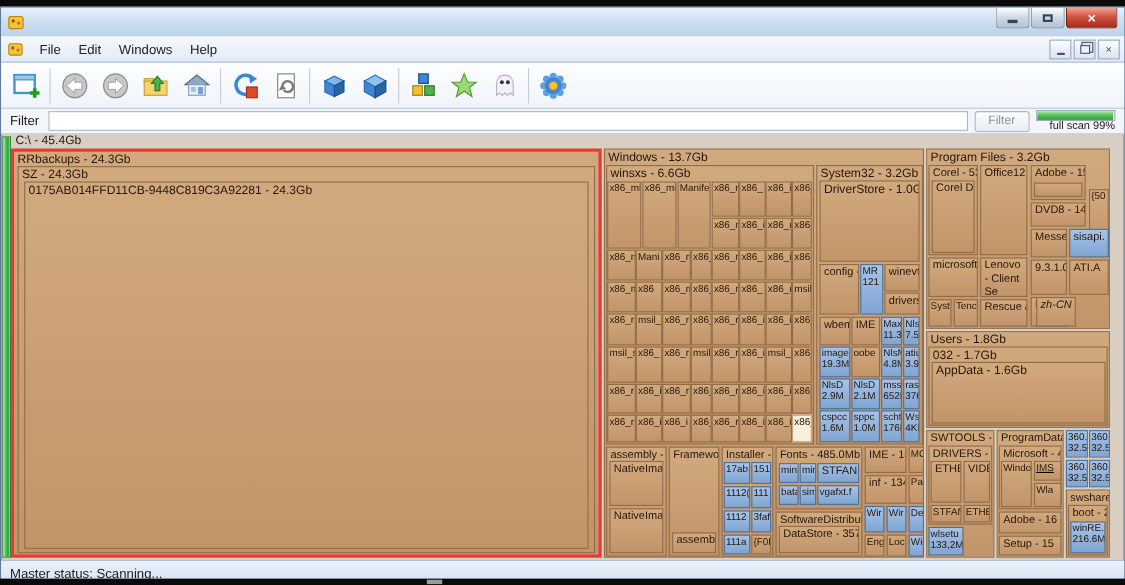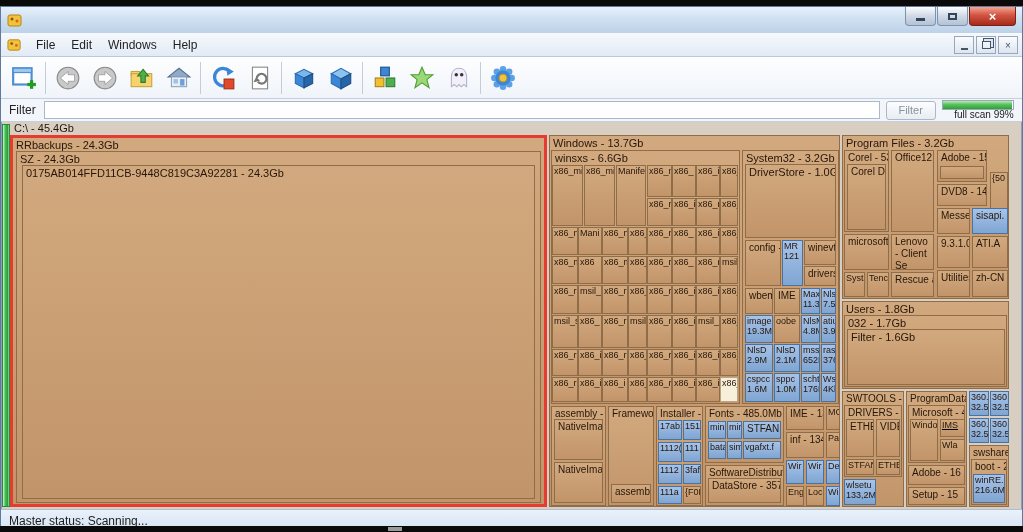--- a/index.html
+++ b/index.html
@@ -608,21 +608,21 @@
         </div>
         <div class="blk tan" style="left: 935px; top: 114px; width: 33px; height: 32px;">
           <span class="blbl">9.3.1.0</span>
         </div>
         <div class="blk tan" style="left: 970px; top: 114px; width: 36px; height: 32px;">
           <span class="blbl">ATI.A</span>
         </div>
         <div class="blk tan" style="left: 935px; top: 148px; width: 33px; height: 27px;">
           <span class="blbl">Utilities</span>
         </div>
-        <div class="blk tan" style="left: 970px; top: 148px; width: 36px; height: 27px;">
+        <div class="blk tan" style="left: 940px; top: 148px; width: 36px; height: 27px; font-style: italic;">
           <span class="blbl">zh-CN</span>
         </div>
         <div class="blk tan" style="left: 842px; top: 112px; width: 45px; height: 36px;">
           <span class="blbl">microsoft</span>
         </div>
         <div class="blk tan wr" style="left: 889px; top: 112px; width: 43px; height: 36px;">
           <span class="blbl">Lenovo - Client Se</span>
         </div>
         <div class="blk tan s" style="left: 842px; top: 150px; width: 21px; height: 25px;">
           <span class="blbl">Syst</span>
@@ -633,21 +633,21 @@
         <div class="blk tan" style="left: 889px; top: 150px; width: 43px; height: 25px;">
           <span class="blbl">Rescue a</span>
         </div>
         <div class="blk tan lg" style="left: 840px; top: 179px; width: 167px; height: 88px;">
           <span class="blbl">Users - 1.8Gb</span>
         </div>
         <div class="blk tan lg" style="left: 842px; top: 193px; width: 163px; height: 72px;">
           <span class="blbl">032 - 1.7Gb</span>
         </div>
         <div class="blk tan lg" style="left: 845px; top: 207px; width: 158px; height: 56px;">
-          <span class="blbl">Filter - 1.6Gb</span>
+          <span class="blbl">AppData - 1.6Gb</span>
         </div>
         <div class="blk tan" style="left: 840px; top: 269px; width: 62px; height: 116px;">
           <span class="blbl">SWTOOLS - 9</span>
         </div>
         <div class="blk tan" style="left: 842px; top: 283px; width: 58px; height: 72px;">
           <span class="blbl">DRIVERS - 6</span>
         </div>
         <div class="blk tan" style="left: 844px; top: 297px; width: 28px; height: 38px;">
           <span class="blbl">ETHE</span>
         </div>

